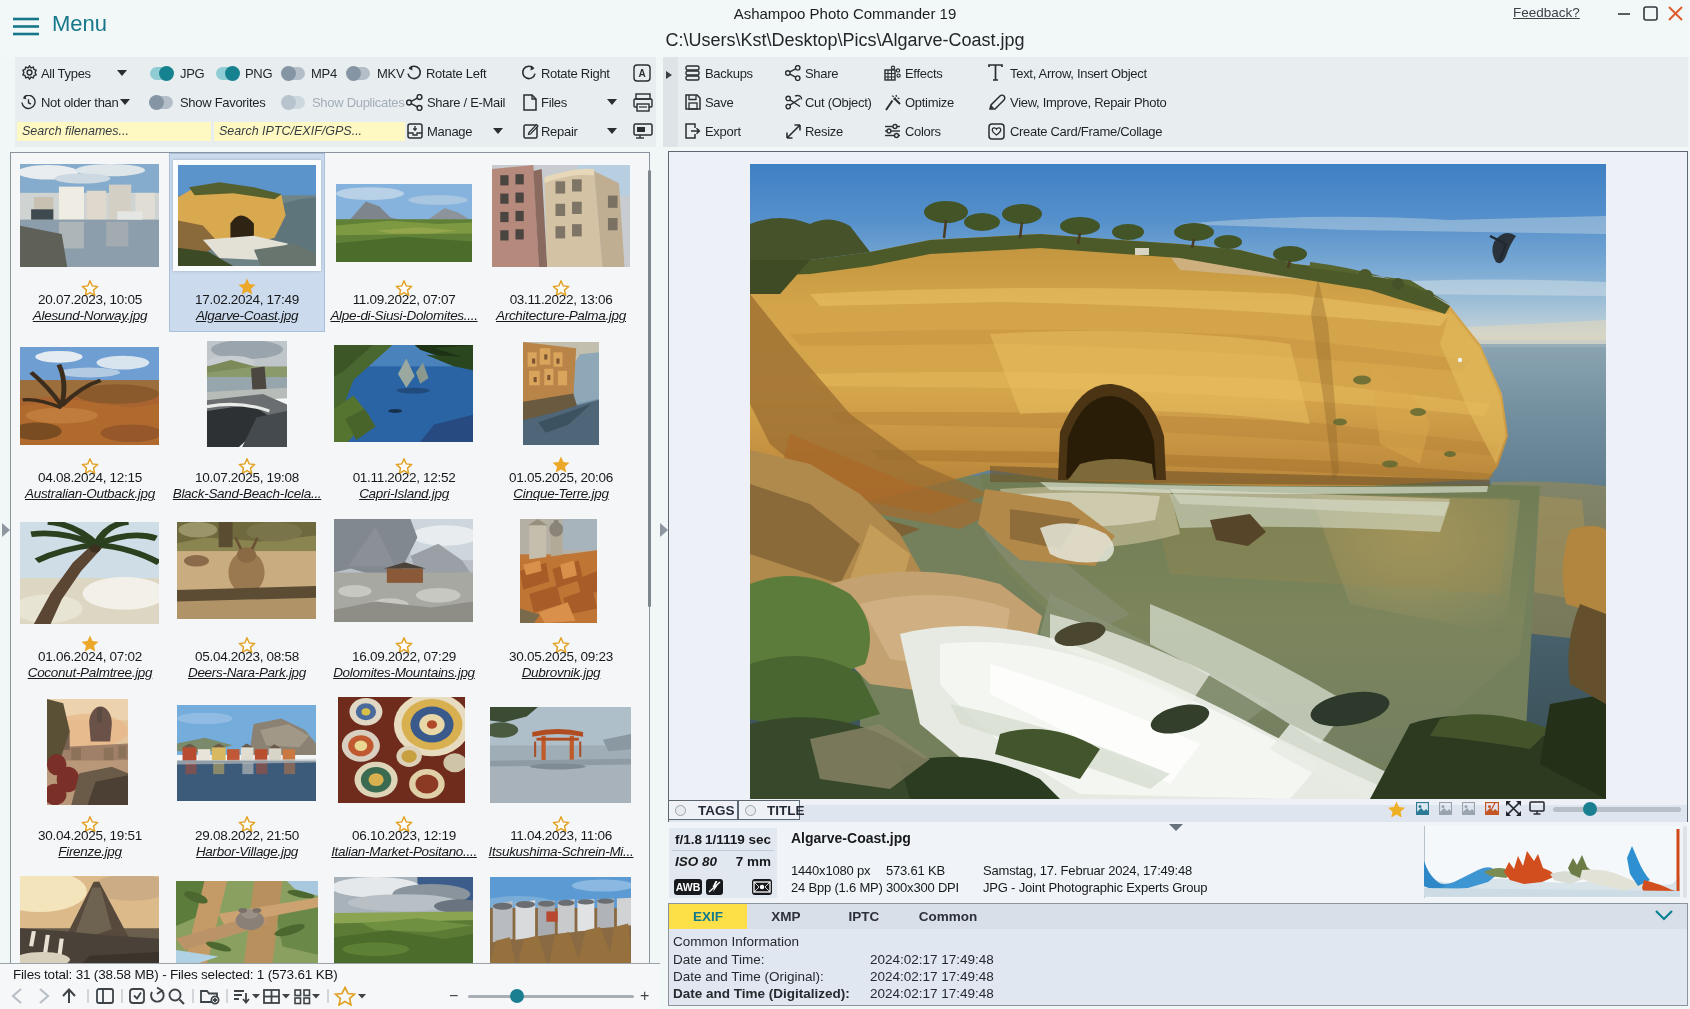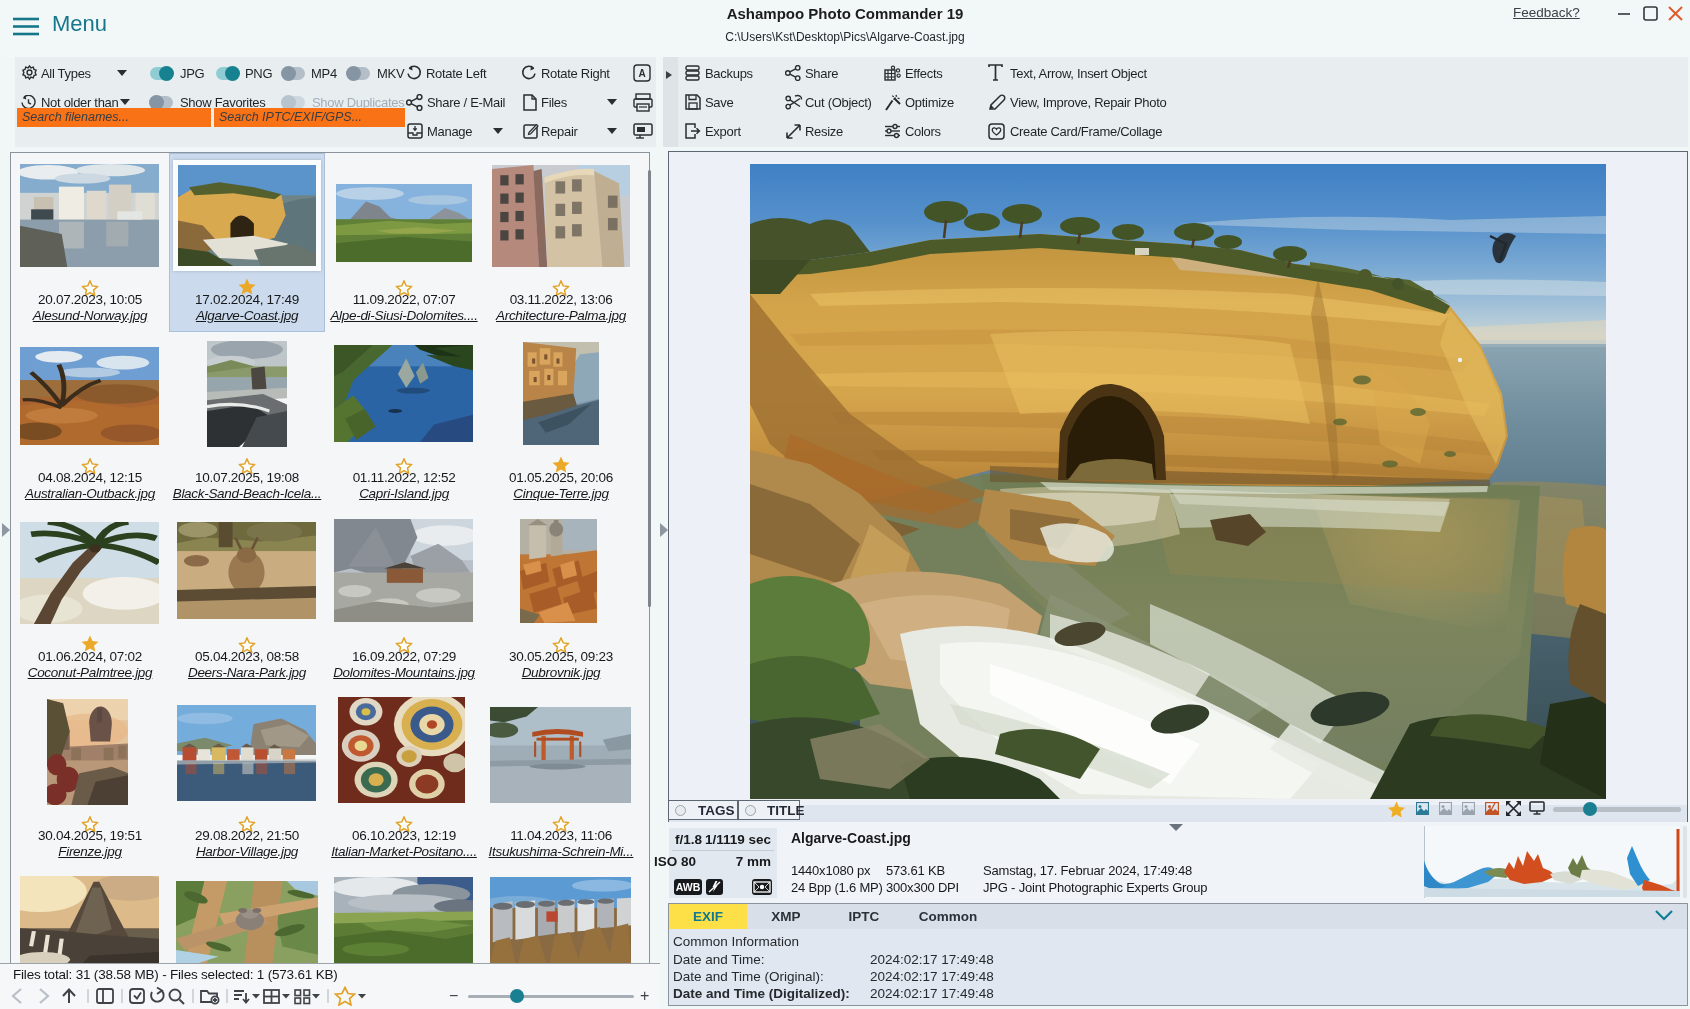--- a/index.html
+++ b/index.html
@@ -1,38 +1,38 @@
 <!DOCTYPE html>
 <html><head>
 <meta charset="utf-8">
 <style>
 html,body{margin:0;padding:0;}
 body{width:1690px;height:1009px;position:relative;overflow:hidden;
   font-family:"Liberation Sans",sans-serif;background:#f1f6f7;color:#1b1b1b;}
 .abs{position:absolute;}
 
 #titlebar{left:0;top:0;width:1690px;height:57px;background:#f2f7f8;}
-#wintitle{left:0;top:5px;width:1690px;text-align:center;font-size:15px;color:#1c1c1c;font-weight:bold;}
-#winpath{left:0;top:30px;width:1690px;text-align:center;font-size:12px;color:#23272b;}
+#wintitle{left:0;top:5px;width:1690px;text-align:center;font-size:15px;color:#1c1c1c;}
+#winpath{left:0;top:30px;width:1690px;text-align:center;font-size:18px;color:#23272b;}
 #feedback{left:1513px;top:5px;font-size:13.5px;color:#3c4248;text-decoration:underline;}
 #menutxt{left:52px;top:11px;font-size:22px;color:#157789;}
 
 .tbbg{top:57px;height:90px;background:#e8eef0;}
 .ttext{font-size:13px;letter-spacing:-0.3px;color:#1f2328;white-space:nowrap;}
 .gray{color:#a3aeb8;}
 .caret{width:0;height:0;border-left:5px solid transparent;border-right:5px solid transparent;border-top:6px solid #2a2e33;}
 .toggle{width:23px;height:13px;border-radius:7px;}
 .tgon{background:#90ccd4;}
 .tgoff{background:#b3bec9;}
 .tgdis{background:#cdd7de;}
 .knob{position:absolute;top:-1px;width:15px;height:15px;border-radius:50%;}
 .knon{right:-1px;background:#17828f;}
 .knoff{left:-1px;background:#8695a3;}
 .kndis{left:-1px;background:#b7c4cd;}
-.sinput{top:108px;height:19px;background:#f97316;font-style:italic;font-size:12.5px;color:#383d43;line-height:19px;padding-left:5px;}
+.sinput{top:122px;height:19px;background:#fef9c3;font-style:italic;font-size:12.5px;color:#383d43;line-height:19px;padding-left:5px;}
 
 #thumbpanel{left:10px;top:152px;width:640px;height:811px;background:#f4f6f8;border:1px solid #8b949c;border-bottom:none;box-sizing:border-box;}
 .cell{position:absolute;width:154px;height:177px;}
 .selcell{background:#cbdaec;outline:1px solid #a9c0da;}
 .thumb{position:absolute;overflow:hidden;}
 .tdate{position:absolute;width:100%;text-align:center;font-size:13.5px;letter-spacing:-0.3px;color:#16181a;}
 .tfile{position:absolute;width:100%;text-align:center;font-size:13.5px;letter-spacing:-0.3px;color:#16181a;font-style:italic;text-decoration:underline;white-space:nowrap;overflow:hidden;}
 .star{position:absolute;left:50%;transform:translateX(-50%);}
 #lscroll{left:648px;top:170px;width:3px;height:437px;background:#7d858d;border-radius:2px;}
 
@@ -1092,21 +1092,21 @@
 <div class="abs" style="left:1583px;top:802px;width:14px;height:14px;border-radius:50%;background:#1b7f92"></div>
 </div>
 
 <div class="abs" id="exifarea"></div>
 <div id="exifcontent">
 <div class="abs" style="left:1169px;top:824px;width:0;height:0;border-left:7px solid transparent;border-right:7px solid transparent;border-top:7px solid #6a737d;"></div>
 <div class="abs" style="left:669px;top:828px;width:108px;height:70px;background:#e2e8ef;"></div>
 <div class="abs exbold" style="left:675px;top:832px;">f/1.8</div>
 <div class="abs exbold" style="left:771px;top:832px;transform:translateX(-100%)">1/1119 sec</div>
 <div class="abs" style="left:672px;top:850px;width:102px;height:1px;background:#c3ccd6"></div>
-<div class="abs exbold" style="left:654px;top:854px;">ISO 80</div>
+<div class="abs exbold" style="left:675px;top:854px;font-style:italic;">ISO 80</div>
 <div class="abs exbold" style="left:771px;top:854px;transform:translateX(-100%)">7 mm</div>
 <div class="abs badge" style="left:674px;top:879px;width:28px;height:16px;font-size:10.5px;text-align:center;line-height:16px">AWB</div>
 <div class="abs badge" style="left:706px;top:879px;width:17px;height:16px;"><svg width="17" height="16" viewBox="0 0 17 16">
         <path d="M9.5,2 L6.5,8 L8.5,8 L7,13 L11.5,6.5 L9.3,6.5 L11.5,2 Z" fill="#fff"></path>
         <line x1="3" y1="13" x2="14" y2="3" stroke="#fff" stroke-width="1.4"></line>
       </svg></div>
 <div class="abs badge" style="left:752px;top:879px;width:20px;height:16px;"><svg width="20" height="16" viewBox="0 0 20 16">
         <rect x="2" y="3" width="16" height="10" fill="none" stroke="#fff" stroke-width="1.3"></rect>
         <circle cx="10" cy="8" r="2.2" fill="#fff"></circle>
         <path d="M2,3 L7,8 M18,3 L13,8 M2,13 L7,8 M18,13 L13,8" stroke="#fff" stroke-width="0.8"></path>

